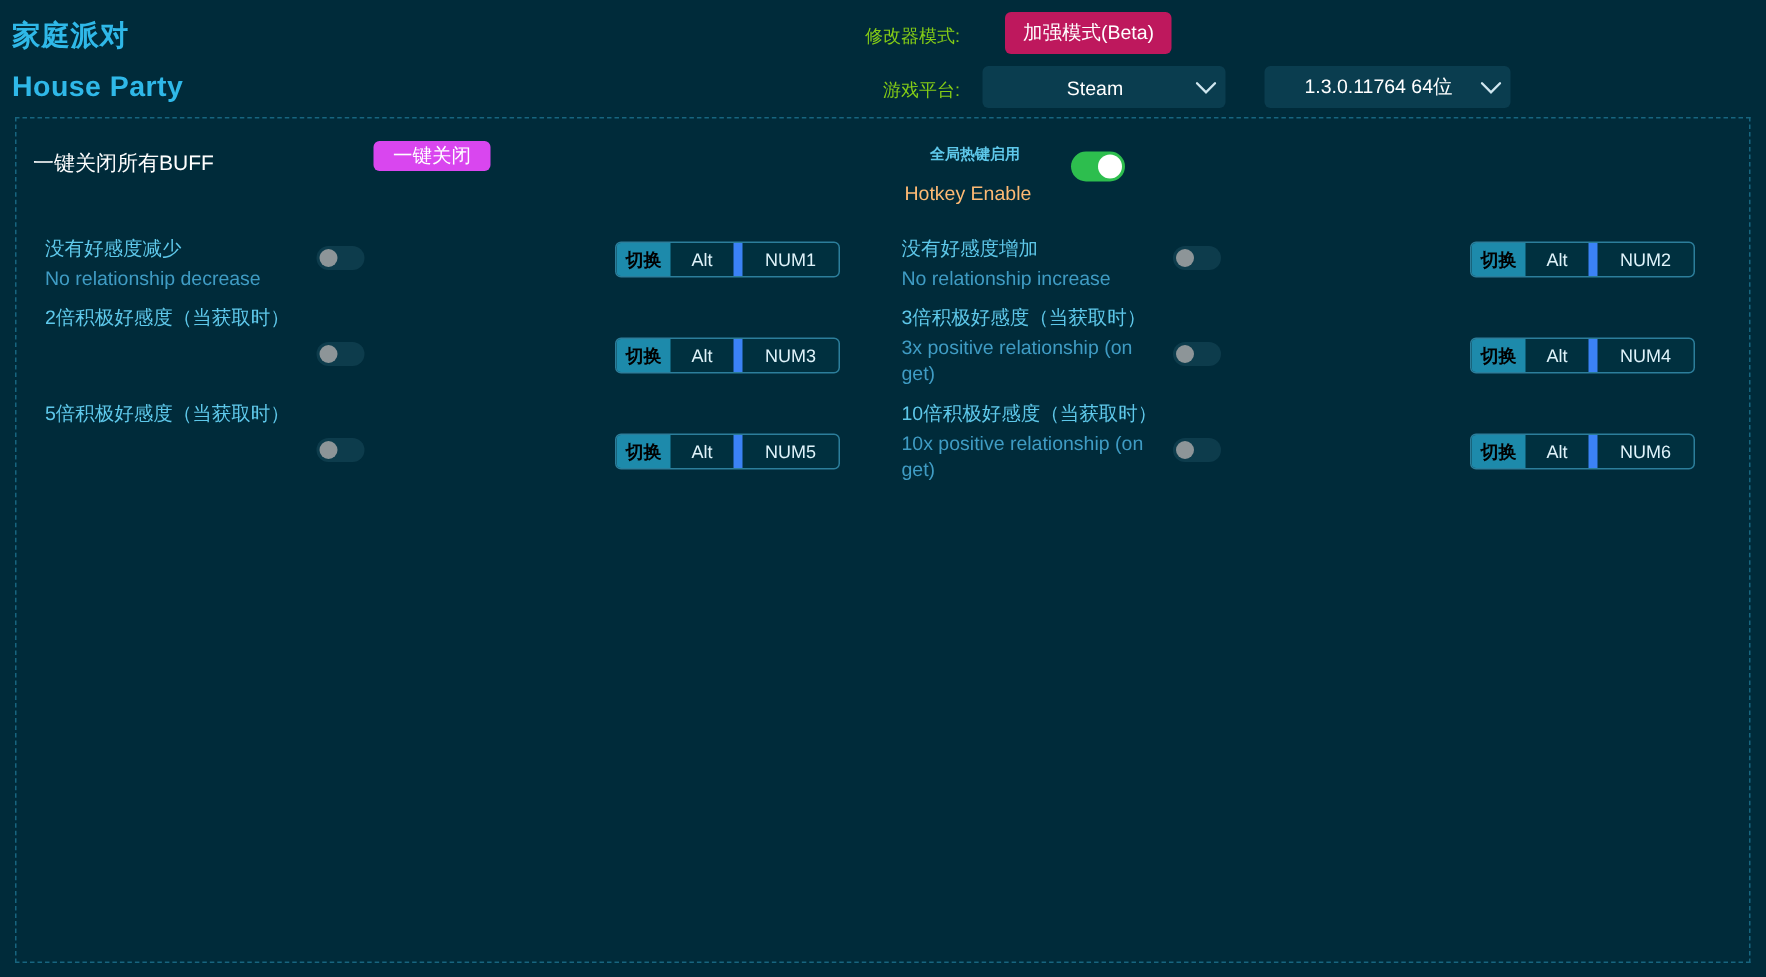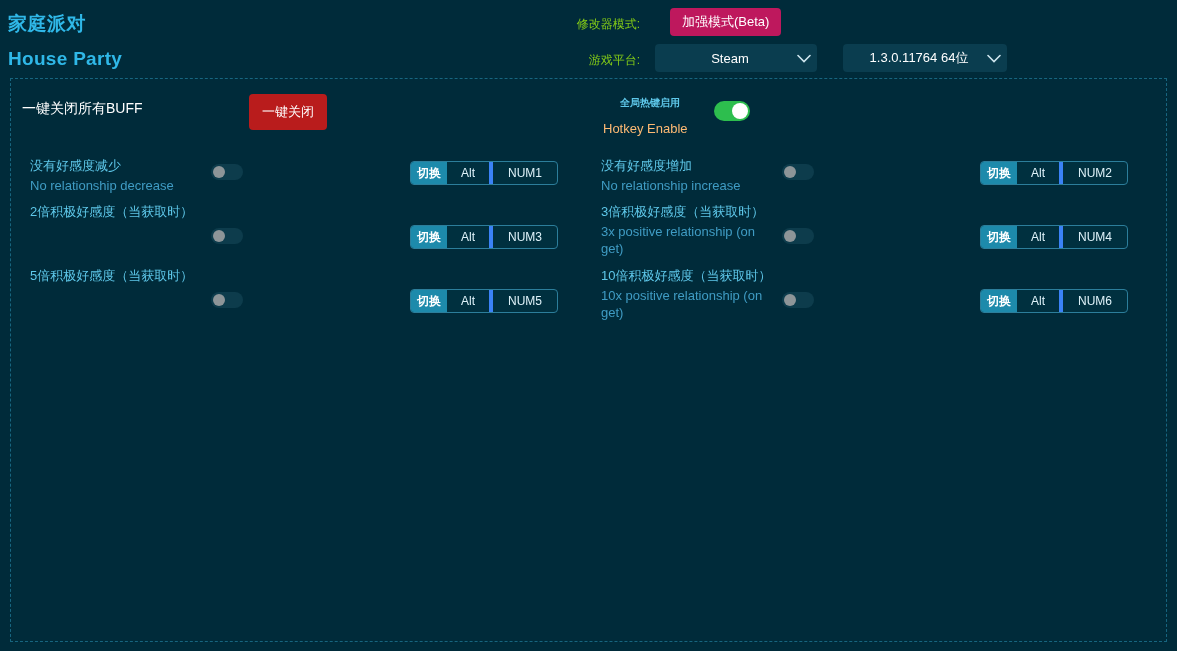--- a/index.html
+++ b/index.html
@@ -107,22 +107,22 @@
   .closeall-label {
     position: absolute;
     left: 22px; top: 100px;
     font-size: 14px;
     color: #ffffff;
     white-space: nowrap;
   }
   .closeall-button {
     position: absolute;
     left: 249px; top: 94px;
-    width: 78px; height: 36px;
-    background: #b91c1c;
+    width: 78px; height: 20px;
+    background: #d946ef;
     border-radius: 4px;
     display: flex;
     align-items: center;
     justify-content: center;
     color: #ffffff;
     font-size: 13px;
     cursor: pointer;
   }
 
   .hotkey-block { position: absolute; left: 603px; top: 96px; }
@@ -200,26 +200,26 @@
     display: flex;
     align-items: center;
     justify-content: center;
     font-size: 12px;
     color: #dff3fa;
     padding: 0 8px;
     white-space: nowrap;
   }
   .hotkey-badge .seg.action {
     background: #1d8aab;
-    color: #ffffff;
+    color: #000000;
     font-weight: bold;
     padding: 0 6px;
   }
   .hotkey-badge .seg.mod {
-    border-right: 4px solid #3b82f6;
+    border-right: 6px solid #3b82f6;
     min-width: 26px;
   }
   .hotkey-badge .seg.key {
     min-width: 48px;
   }
 </style>
 </head>
 <body>
 
 <div class="header">

